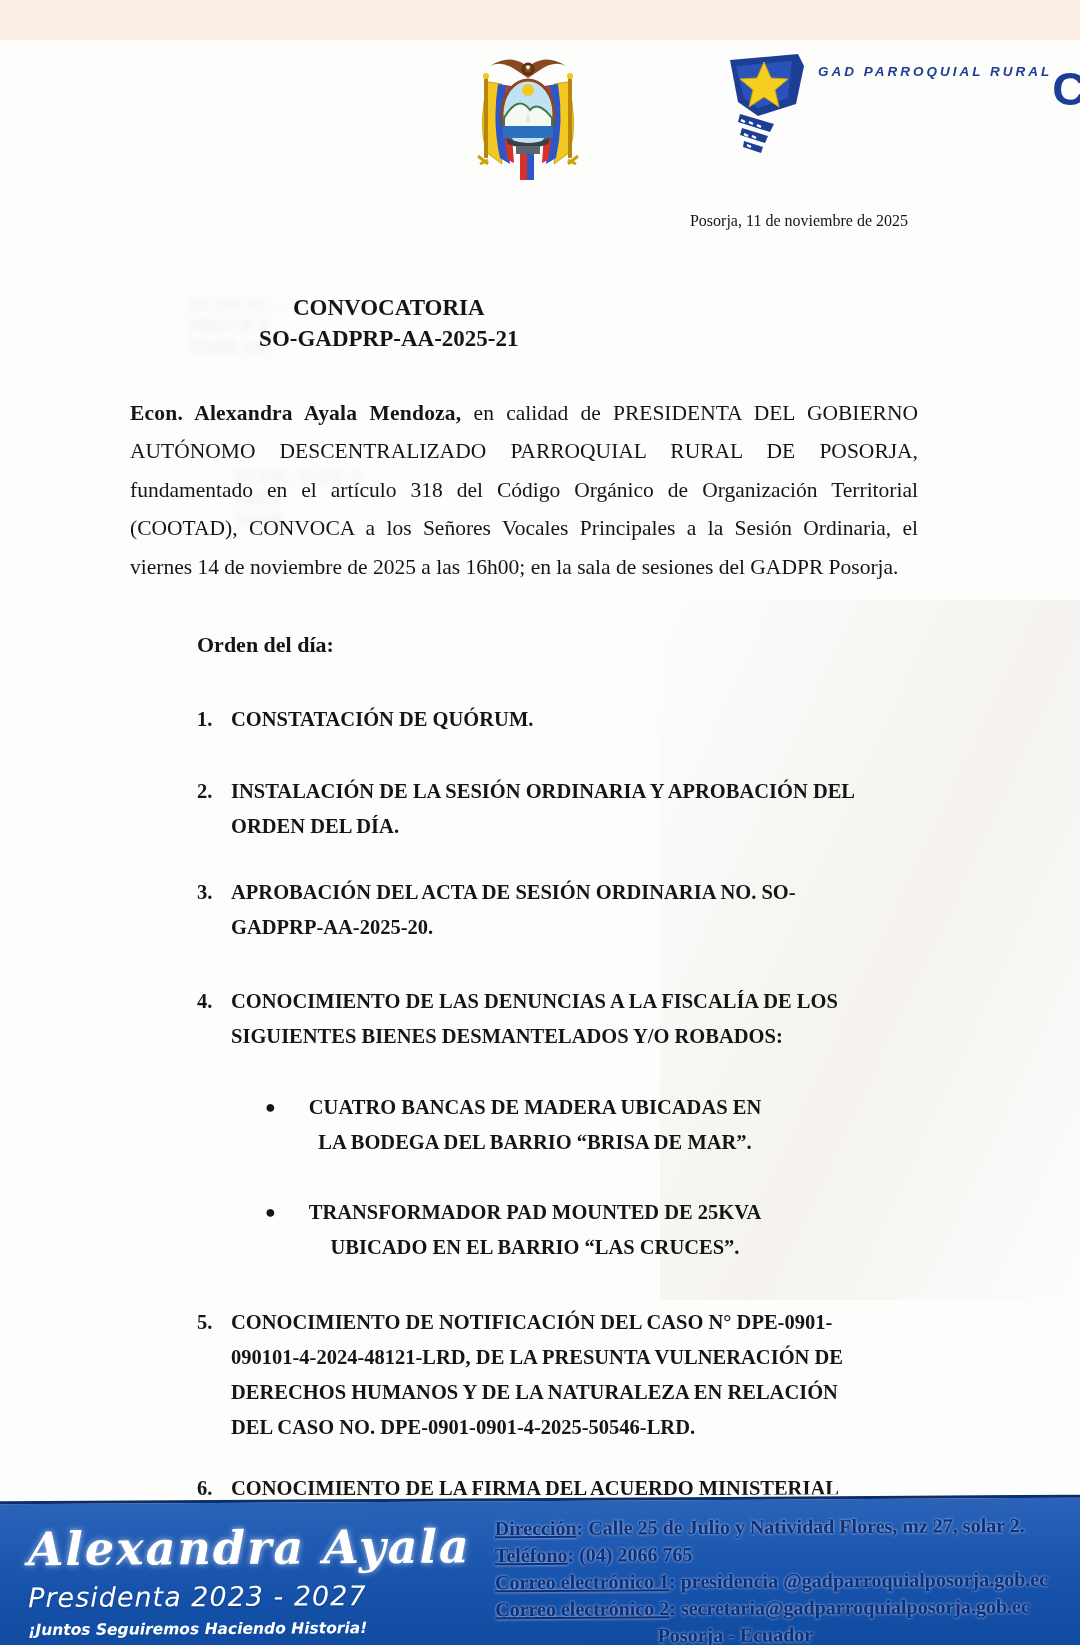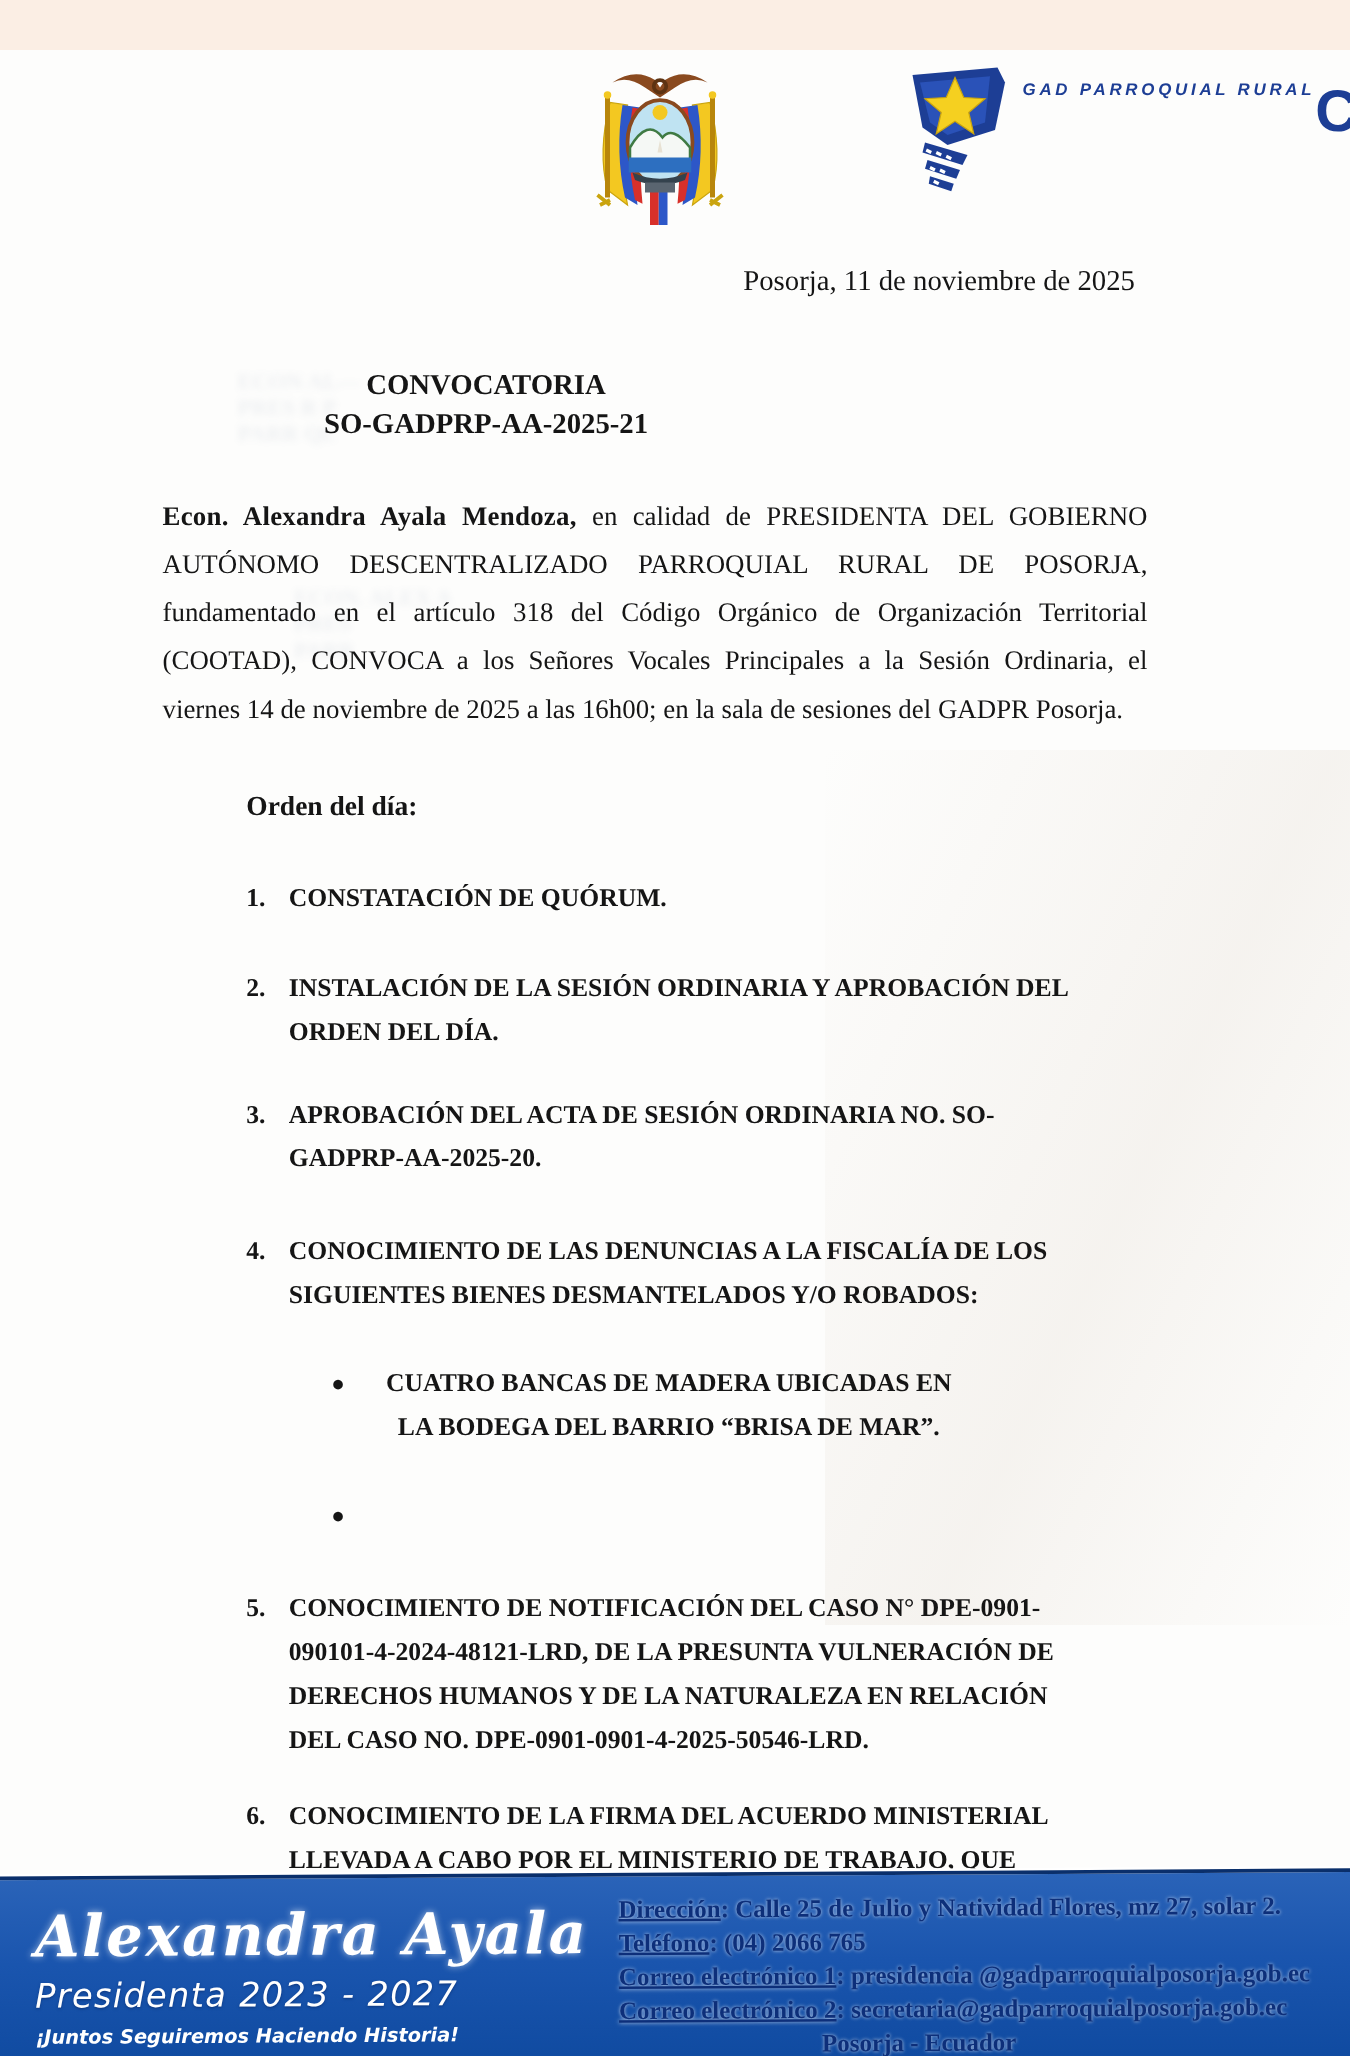--- a/index.html
+++ b/index.html
@@ -32,21 +32,21 @@
     letter-spacing:1px;line-height:1.0;margin-top:1px;white-space:nowrap;
   }
   .poslogo .admin{
     font-family:"Liberation Sans","DejaVu Sans",sans-serif;
     font-size:13px;font-weight:bold;font-style:italic;
     letter-spacing:2px;color:#6d28d9;margin-top:4px;white-space:nowrap;
   }
   
   .dateline{
     position:absolute;top:212px;right:172px;
-    font-size:23px;
+    font-size:16px;
   }
   .titleblock{
     position:absolute;top:292px;left:0;width:72%;
     text-align:center;font-weight:bold;font-size:23px;line-height:1.35;
   }
   
   .intro{
     position:absolute;top:372px;left:130px;width:788px;
     font-size:21.5px;line-height:38.5px;text-align:justify;
   }
@@ -187,20 +187,21 @@
           <span class="num">4.</span>
           <span class="txt">CONOCIMIENTO DE LAS DENUNCIAS A LA FISCALÍA DE LOS SIGUIENTES BIENES DESMANTELADOS Y/O ROBADOS:</span>
         </div>
         <div class="bullets">
           <div class="bullet-row">
             <span class="dot">●</span>
             <span class="txt">CUATRO BANCAS DE MADERA UBICADAS EN LA BODEGA DEL BARRIO “BRISA DE MAR”.</span>
           </div>
           <div class="bullet-row">
             <span class="dot">●</span>
+            <span class="txt">TRANSFORMADOR PAD MOUNTED DE 25KVA UBICADO EN EL BARRIO “LAS CRUCES”.</span>
           </div>
         </div>
         <div class="agenda-item gap5">
           <span class="num">5.</span>
           <span class="txt">CONOCIMIENTO DE NOTIFICACIÓN DEL CASO N° DPE-0901-090101-4-2024-48121-LRD, DE LA PRESUNTA VULNERACIÓN DE DERECHOS HUMANOS Y DE LA NATURALEZA EN RELACIÓN DEL CASO NO. DPE-0901-0901-4-2025-50546-LRD.</span>
         </div>
         <div class="agenda-item gap6">
           <span class="num">6.</span>
           <span class="txt">CONOCIMIENTO DE LA FIRMA DEL ACUERDO MINISTERIAL LLEVADA A CABO POR EL MINISTERIO DE TRABAJO, QUE REFORMA AL PRESUPUESTO PARTICIPATIVO 2025.</span>
         </div>

